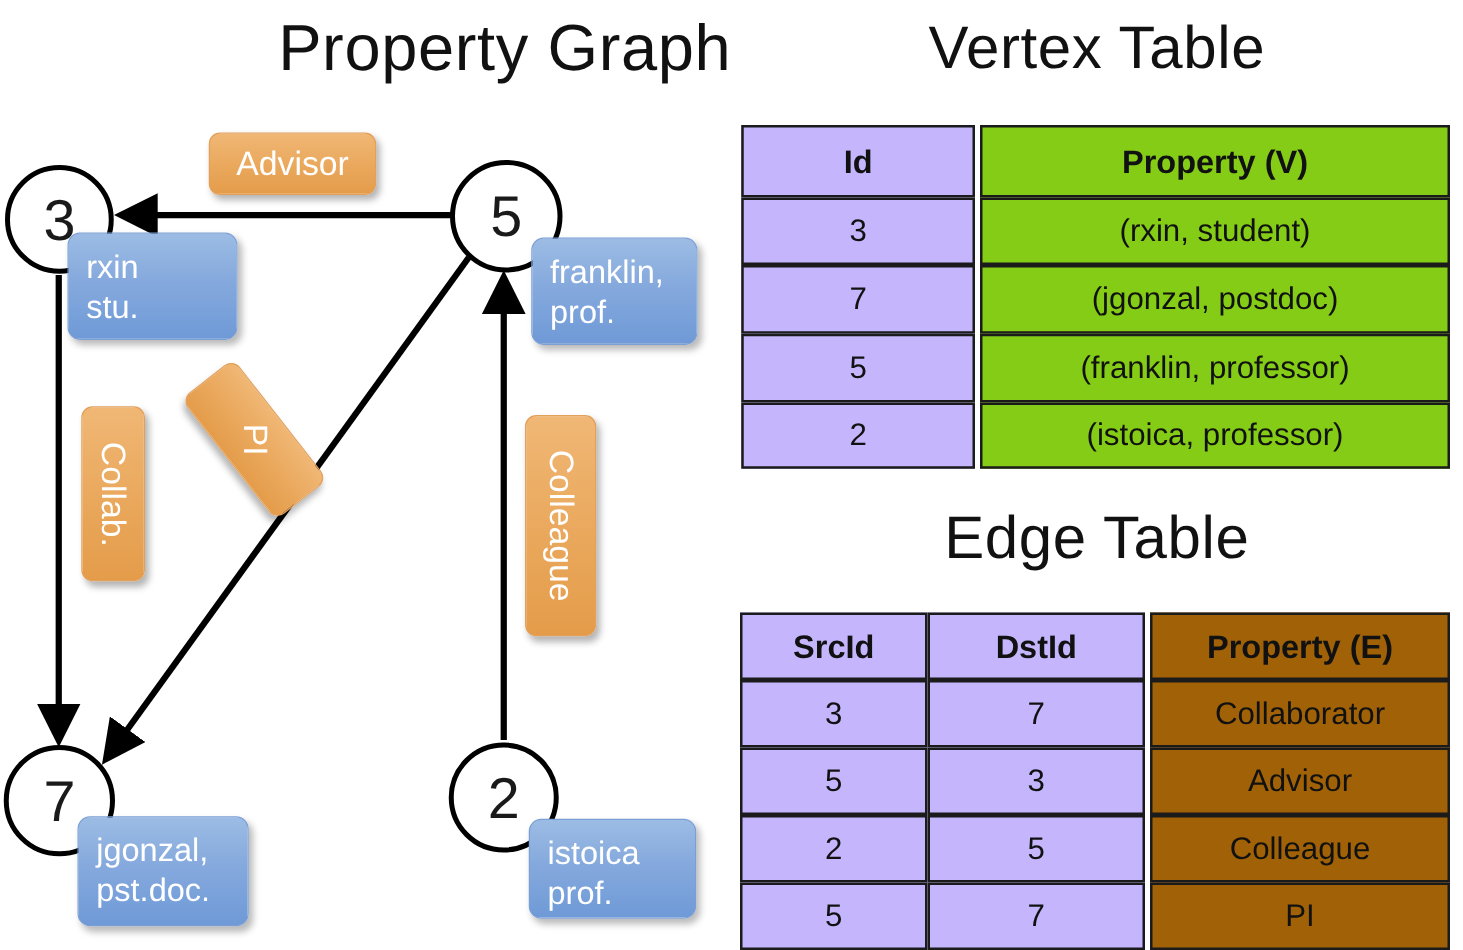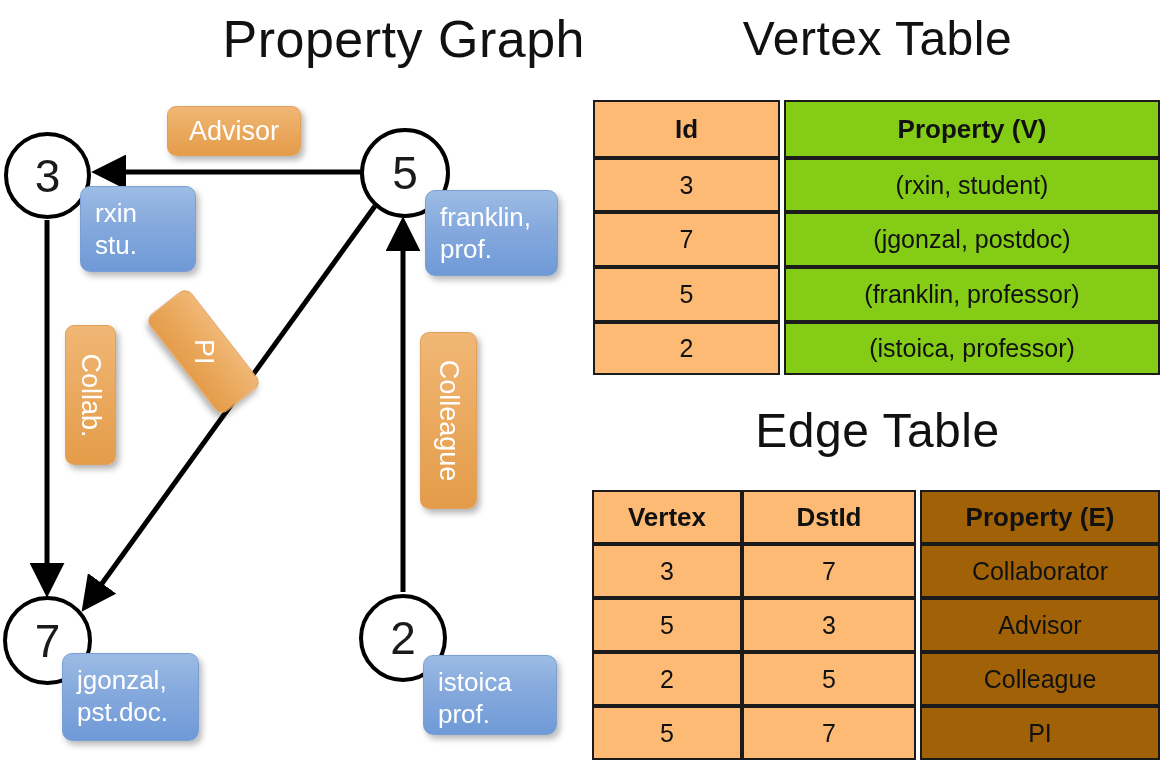--- a/index.html
+++ b/index.html
@@ -122,21 +122,21 @@
     border-spacing: 0;
   }
   .tbl .cell {
     position: absolute;
     box-sizing: border-box;
     border: 2px solid #1b1b1b;
     display: flex;
     align-items: center;
     justify-content: center;
     text-align: center;
-    background: #fdba74;
+    background: #c4b5fd;
     font-size: 25px;
     color: #111111;
     white-space: nowrap;
   }
   .cell.head {
     font-weight: bold;
     font-size: 26px;
   }
   .cell.blue { background: #84cc16; }
   .cell.peach { background: #a16207; }
@@ -177,21 +177,21 @@
   </div>
 
   <div class="node-circle" style="left:3px;  top:596px; width:89px; height:89px;">
     <span>7</span>
   </div>
 
   <div class="node-circle" style="left:359px;top:594px; width:88px; height:88px;">
     <span>2</span>
   </div>
 
-  <div class="prop-box" style="left:80px; top:186px; width:116px; height:86px;">
+  <div class="prop-box" style="left:54px; top:186px; width:136px; height:86px;">
     <div>rxin</div>
     <div>stu.</div>
   </div>
 
   <div class="prop-box" style="left:425px; top:190px; width:133px; height:86px;">
     <div>franklin,</div>
     <div>prof.</div>
   </div>
 
   <div class="prop-box" style="left:62px; top:653px; width:137px; height:88px;">
@@ -234,21 +234,21 @@
 
   <div class="cell" style="left:593px; top:267px; width:187px; height:55px;">5</div>
   <div class="cell blue" style="left:784px; top:267px; width:376px; height:55px;">(franklin, professor)</div>
 
   <div class="cell" style="left:593px; top:322px; width:187px; height:53px;">2</div>
   <div class="cell blue" style="left:784px; top:322px; width:376px; height:53px;">(istoica, professor)</div>
 </div>
 
 <div class="tbl" id="edge-table" style="left:0; top:0; width:1170px; height:760px;">
 
-  <div class="cell head" style="left:592px; top:490px; width:150px; height:54px;">Vertex</div>
+  <div class="cell head" style="left:592px; top:490px; width:150px; height:54px;">SrcId</div>
   <div class="cell head" style="left:742px; top:490px; width:174px; height:54px;">DstId</div>
   <div class="cell head peach" style="left:920px; top:490px; width:240px; height:54px;">Property (E)</div>
 
   <div class="cell" style="left:592px; top:544px; width:150px; height:54px;">3</div>
   <div class="cell" style="left:742px; top:544px; width:174px; height:54px;">7</div>
   <div class="cell peach" style="left:920px; top:544px; width:240px; height:54px;">Collaborator</div>
 
   <div class="cell" style="left:592px; top:598px; width:150px; height:54px;">5</div>
   <div class="cell" style="left:742px; top:598px; width:174px; height:54px;">3</div>
   <div class="cell peach" style="left:920px; top:598px; width:240px; height:54px;">Advisor</div>

